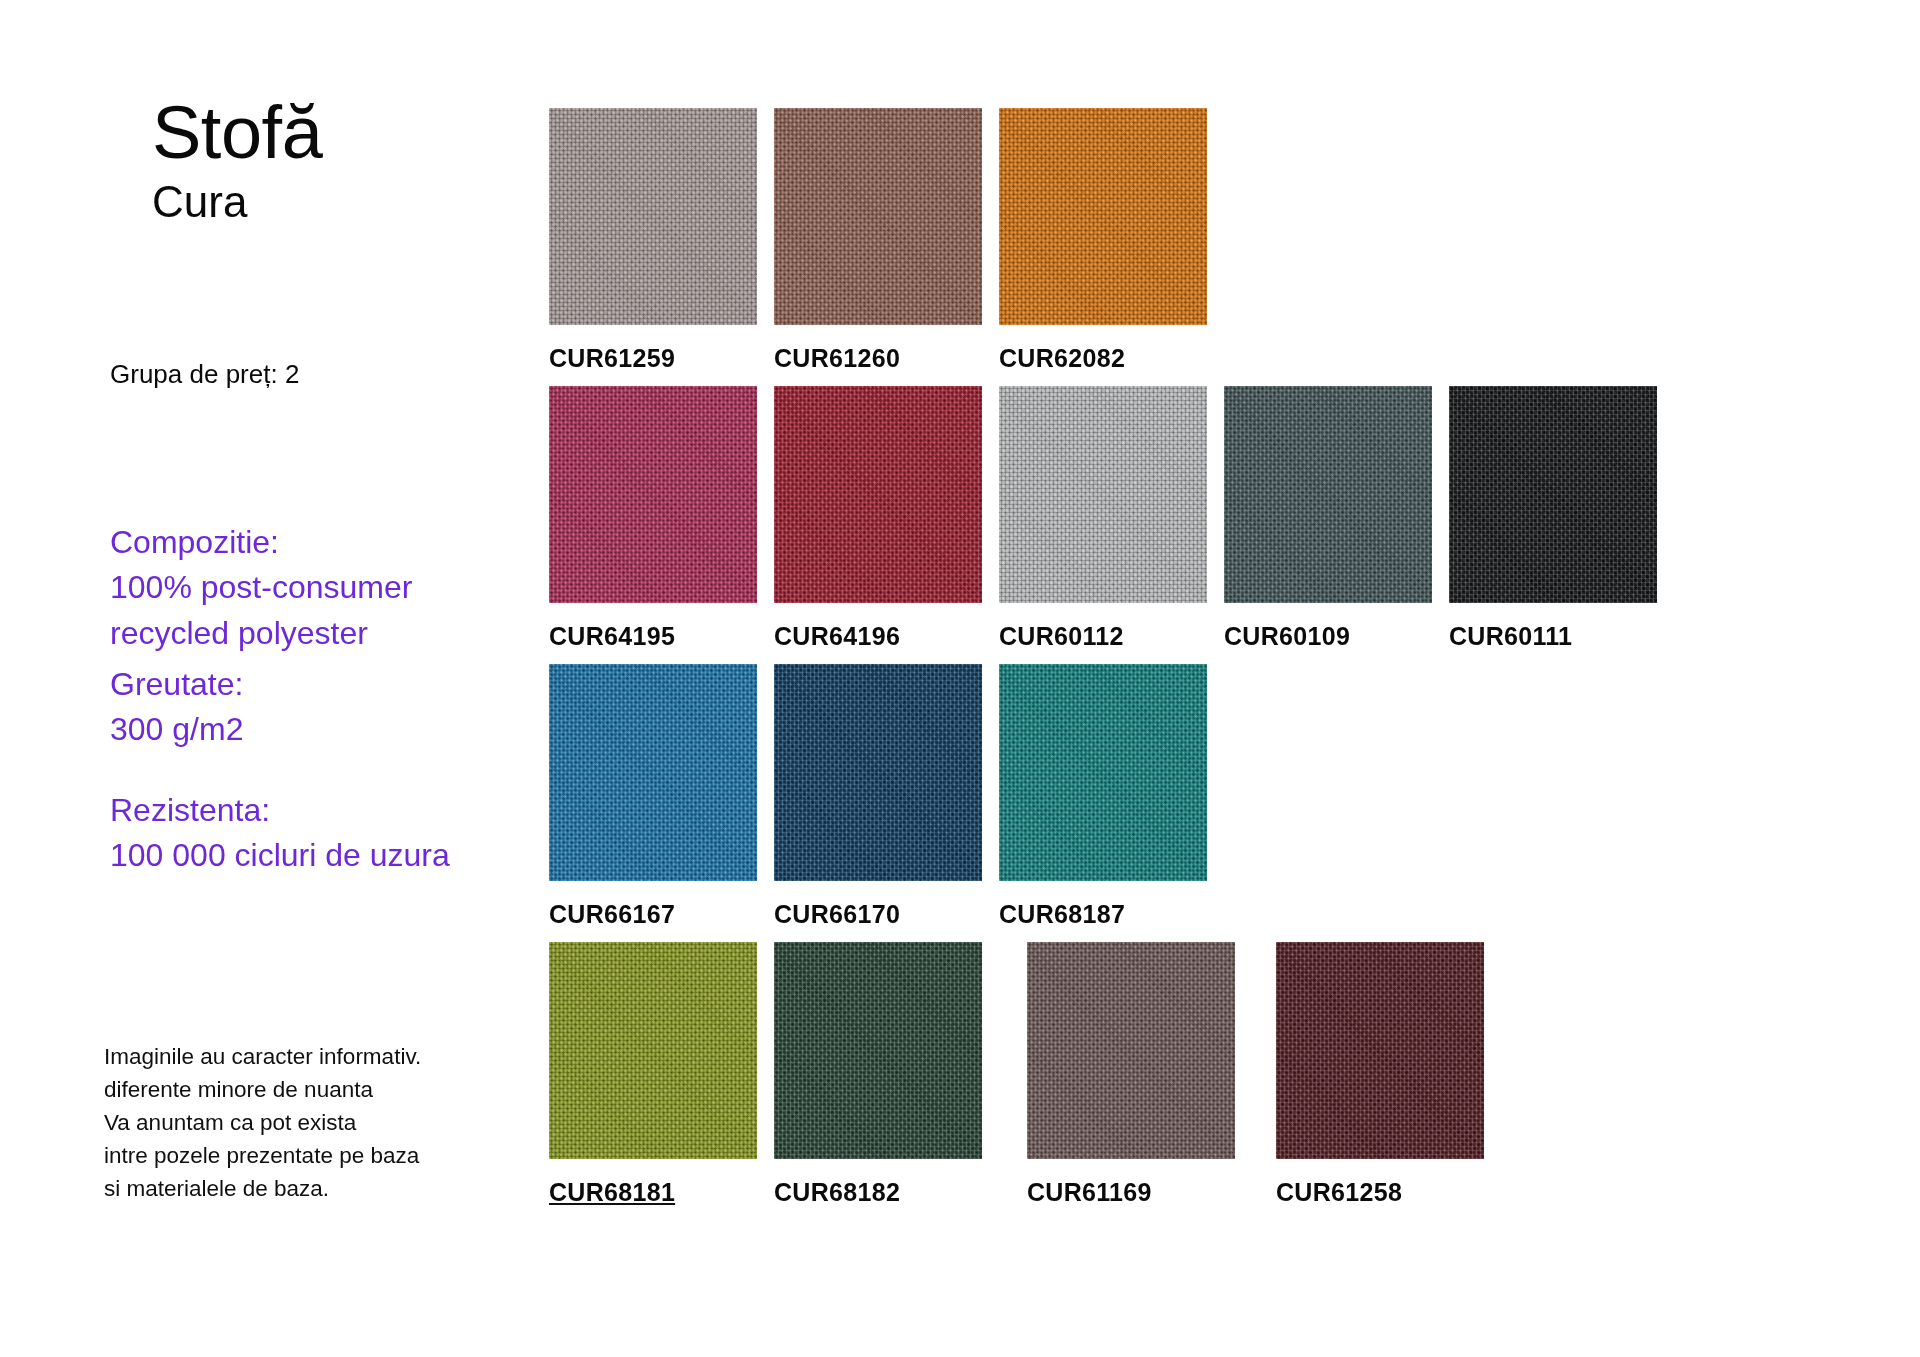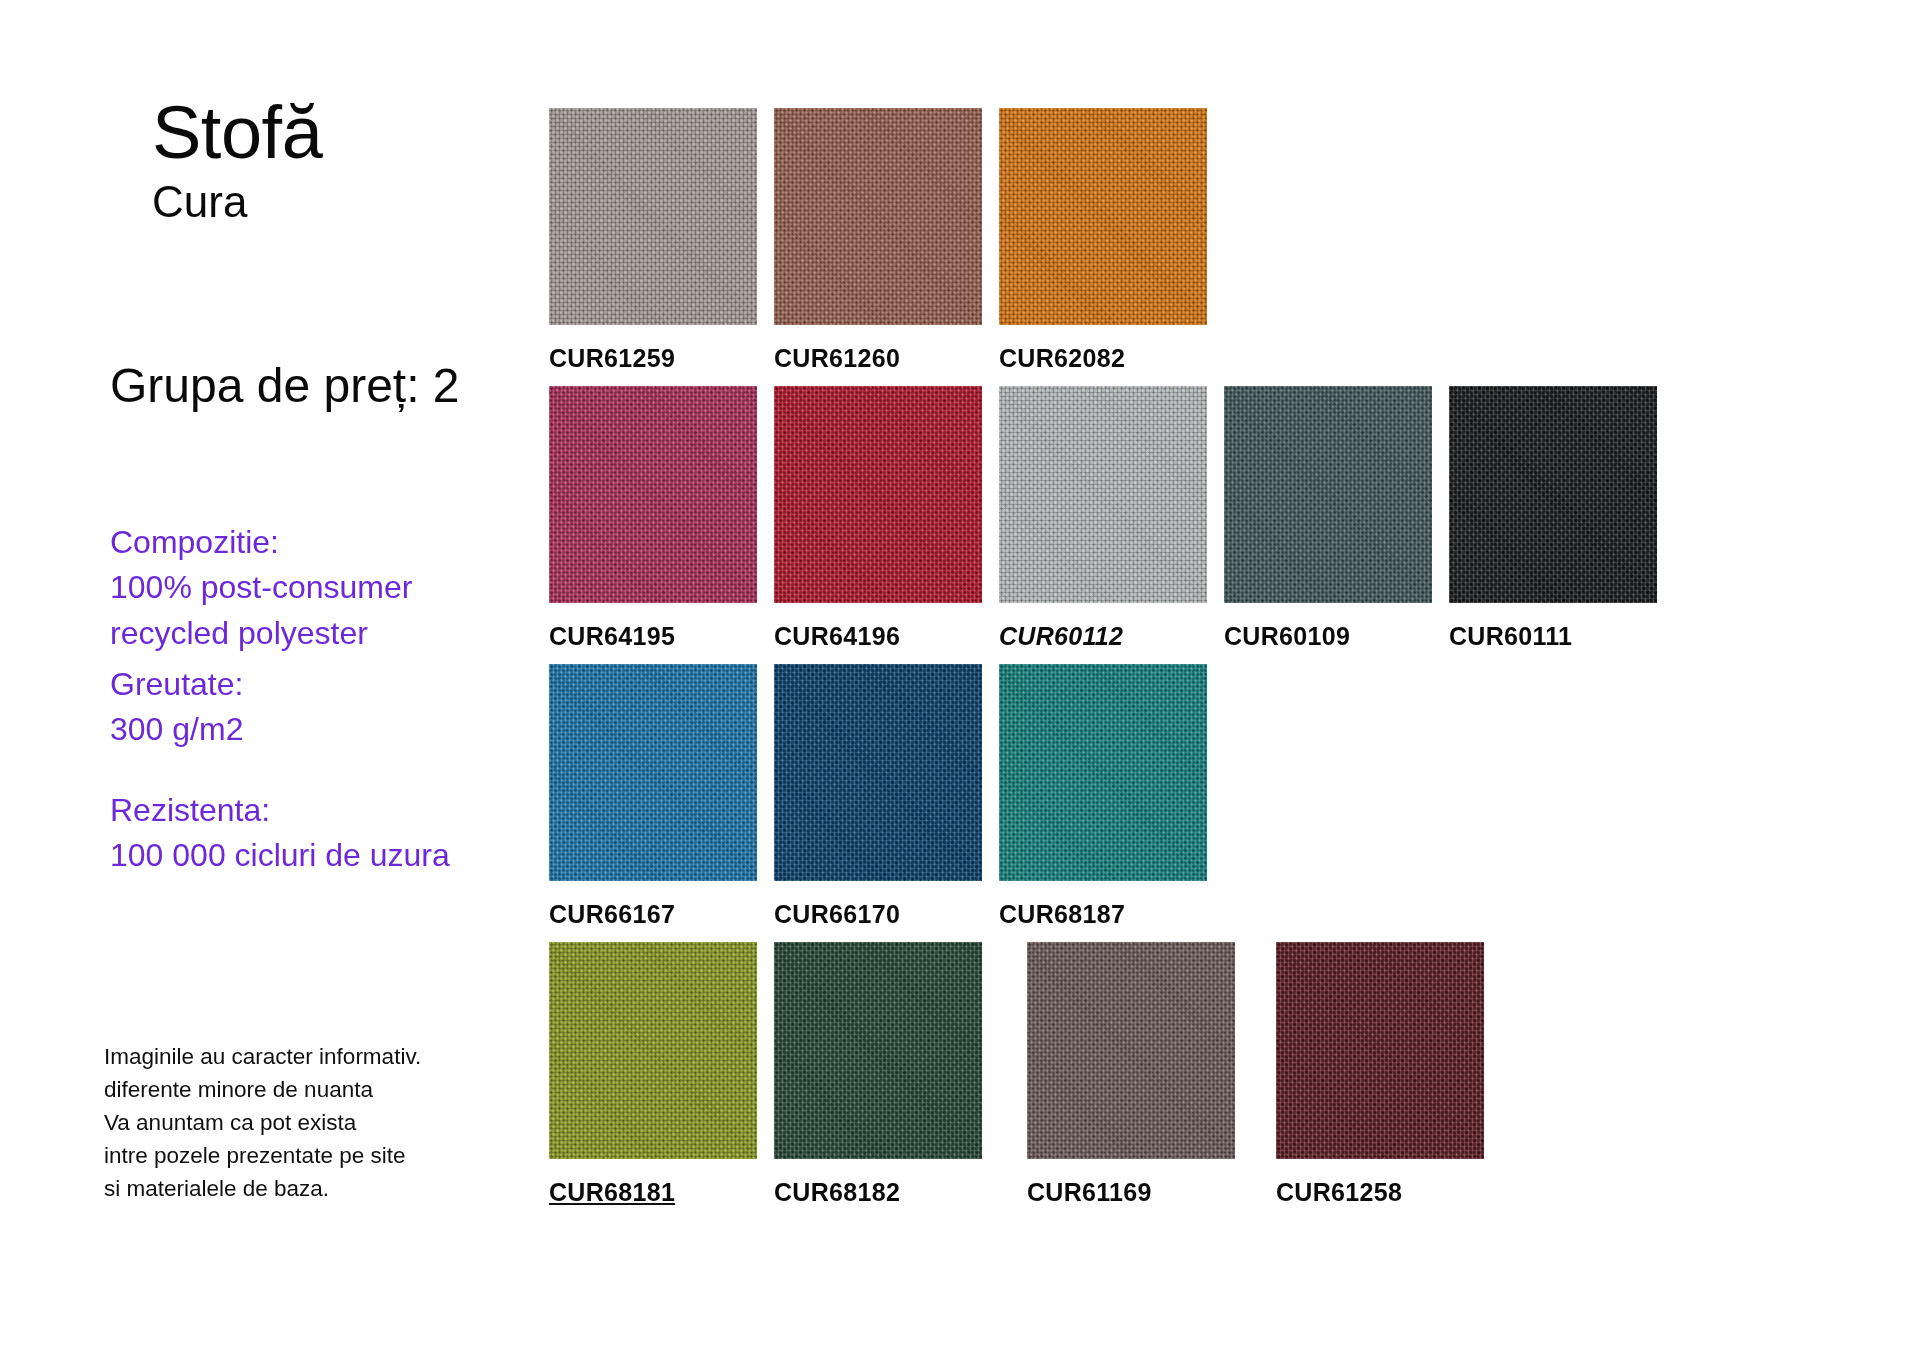--- a/index.html
+++ b/index.html
@@ -47,21 +47,21 @@
     line-height: 1.0;
     font-weight: 400;
     color: #0a0a0a;
     margin: 0;
   }
 
   .price-group {
     position: absolute;
     left: 110px;
     top: 360px;
-    font-size: 48px;
+    font-size: 26px;
     line-height: 1.1;
     font-weight: 400;
     color: #0a0a0a;
     white-space: nowrap;
   }
 
   .spec-block {
     position: absolute;
     left: 110px;
     font-size: 32px;
@@ -191,21 +191,21 @@
 
   <div class="spec-block spec-resistance">
     <span class="spec-line">Rezistenta:</span>
     <span class="spec-line">100 000 cicluri de uzura</span>
   </div>
 
   <div class="disclaimer">
     <span>Imaginile au caracter informativ.</span>
     <span>diferente minore de nuanta</span>
     <span>Va anuntam ca pot exista</span>
-    <span>intre pozele prezentate pe site</span>
+    <span>intre pozele prezentate pe baza</span>
     <span>si materialele de baza.</span>
   </div>
 
   <div class="grid" id="swatch-grid">
       <div class="row">
         <div class="cell" style="left: 0px;">
           <div class="swatch" style="background: rgb(167, 156, 153);"></div>
           <div class="swatch-label">CUR61259</div>
         </div>
         <div class="cell" style="left: 225px;">
@@ -219,21 +219,21 @@
       </div>
       <div class="row">
         <div class="cell" style="left: 0px;">
           <div class="swatch" style="background: rgb(174, 44, 88);"></div>
           <div class="swatch-label">CUR64195</div>
         </div>
         <div class="cell" style="left: 225px;">
           <div class="swatch" style="background: rgb(178, 20, 42);"></div>
           <div class="swatch-label">CUR64196</div>
         </div>
-        <div class="cell" style="left: 450px; font-style: italic;">
+        <div class="cell" style="left: 450px;">
           <div class="swatch" style="background: rgb(185, 188, 189);"></div>
           <div class="swatch-label">CUR60112</div>
         </div>
         <div class="cell" style="left: 675px;">
           <div class="swatch" style="background: rgb(64, 87, 90);"></div>
           <div class="swatch-label">CUR60109</div>
         </div>
         <div class="cell" style="left: 900px;">
           <div class="swatch" style="background: rgb(21, 23, 25);"></div>
           <div class="swatch-label">CUR60111</div>

